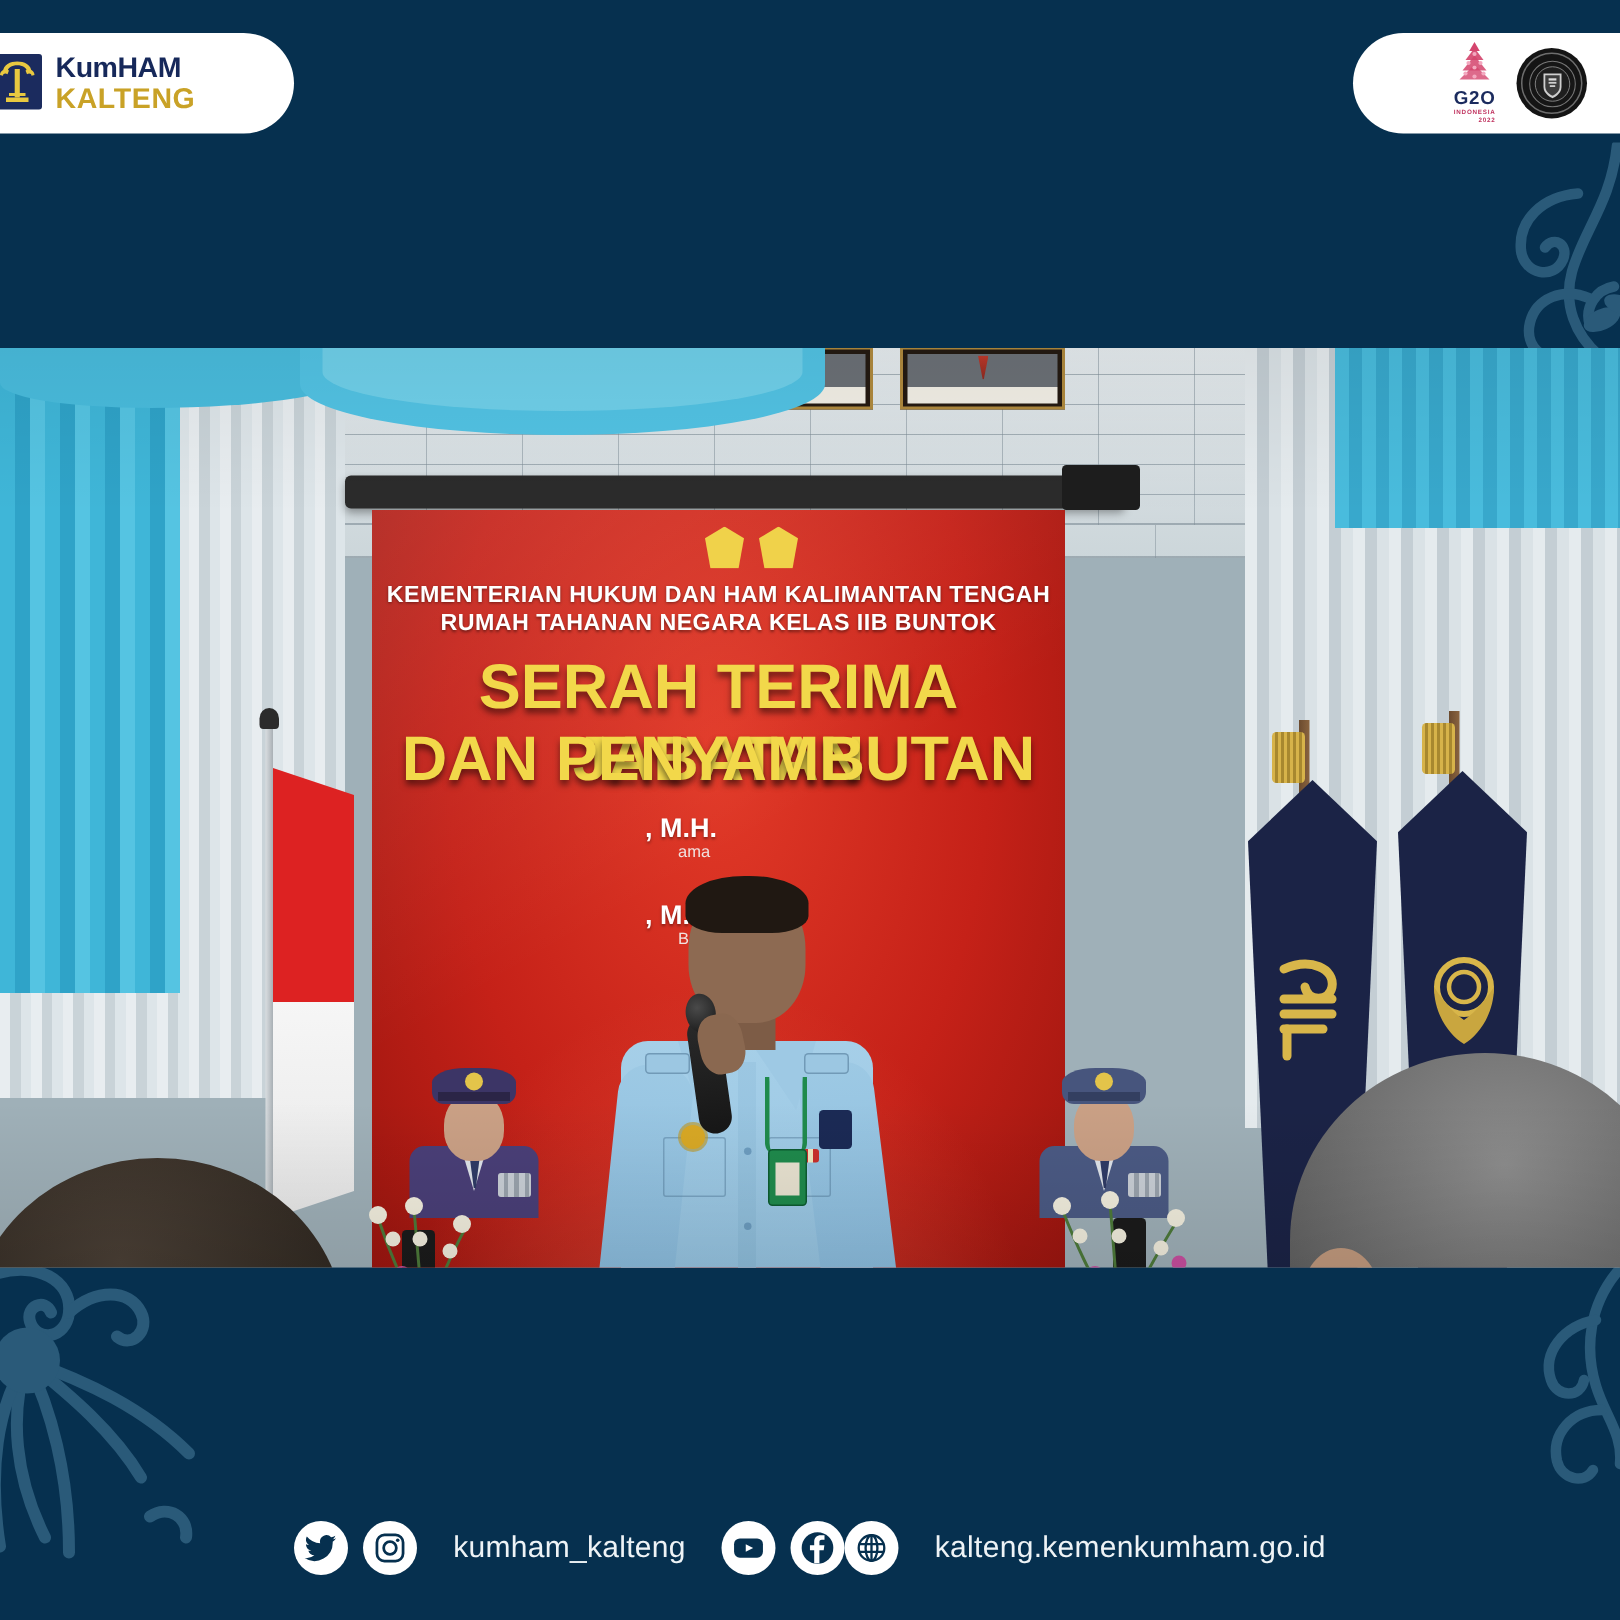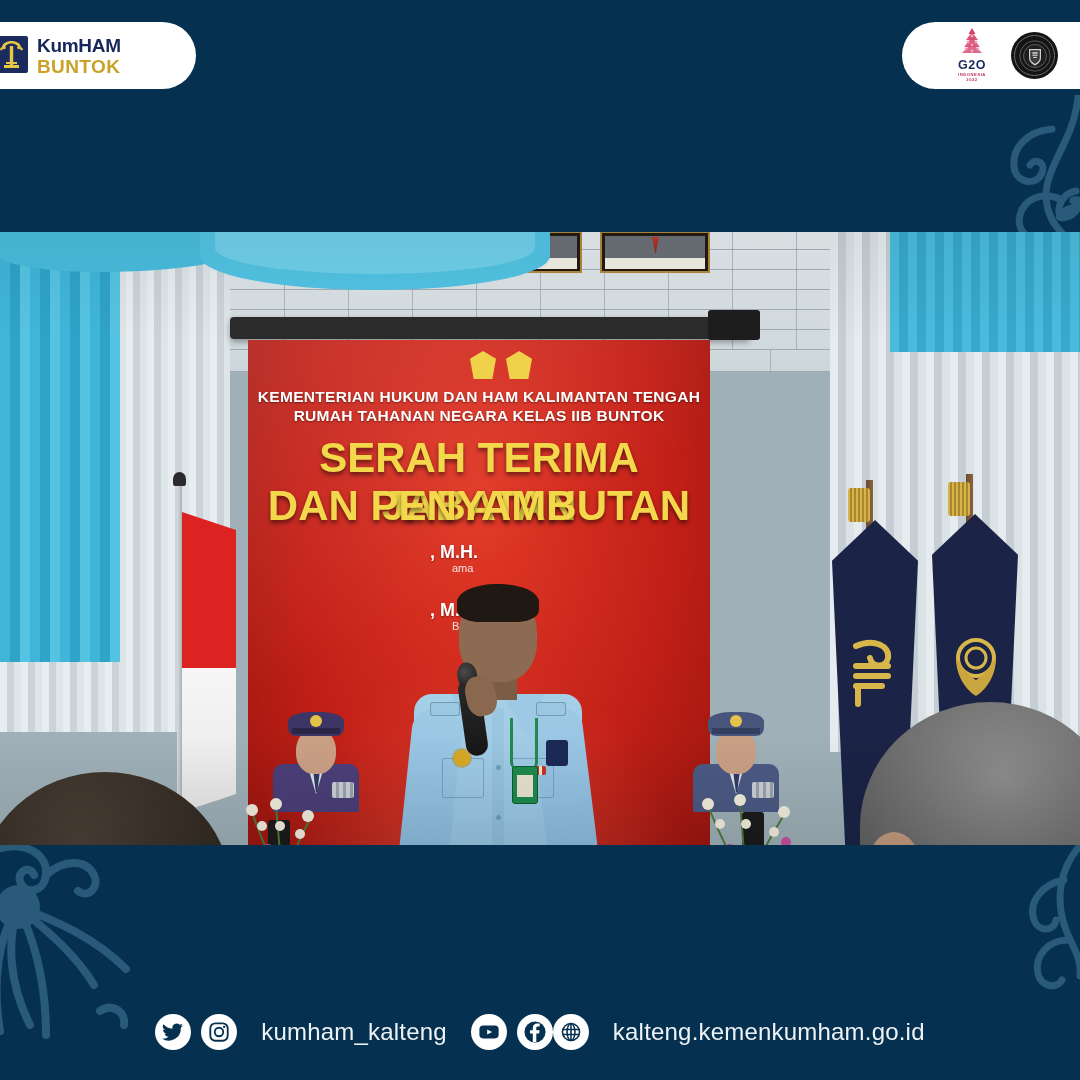--- a/index.html
+++ b/index.html
@@ -34,21 +34,21 @@
   .logo-words{display:flex;flex-direction:column;line-height:1;}
   .logo-l1{font-size:19px;font-weight:bold;color:#16285a;letter-spacing:-.3px;}
   .logo-l2{font-size:19px;font-weight:bold;color:#c9a227;letter-spacing:.4px;margin-top:2px;}
 
   .badge-pill{
     position:absolute;right:-38px;top:22px;width:216px;height:67px;
     background:#ffffff;border-radius:34px 0 0 34px;
     display:flex;align-items:center;justify-content:flex-start;gap:14px;
     padding-left:45px;z-index:4;
   }
-  .g20{display:flex;flex-direction:column;align-items:center;width:50px;}
+  .g20{display:flex;flex-direction:column;align-items:flex-end;width:50px;}
   .g20-txt{font-size:12.5px;font-weight:bold;color:#1b2b5e;letter-spacing:.5px;line-height:1;margin-top:1px;}
   .g20-sub{font-size:4.2px;font-weight:bold;color:#c0335f;letter-spacing:.5px;line-height:1.35;text-align:center;}
   .seal{width:47px;height:47px;border-radius:50%;background:#141414;position:relative;
         display:flex;align-items:center;justify-content:center;flex:0 0 auto;}
   .seal::before{content:"";position:absolute;inset:3px;border-radius:50%;border:1px solid #6d6d6d;}
 
   
   .photo{
     position:absolute;left:0;top:232px;width:1080px;height:613px;
     overflow:hidden;z-index:2;background:#9fb0b8;
@@ -225,21 +225,21 @@
   .photo-grain{position:absolute;inset:0;z-index:7;
      background:linear-gradient(180deg,rgba(0,0,0,.06) 0%,rgba(0,0,0,0) 18%,rgba(0,0,0,0) 82%,rgba(0,0,0,.10) 100%);}
 
   
   .footer{position:absolute;left:0;bottom:0;width:1080px;height:96px;z-index:5;
      display:flex;align-items:center;justify-content:center;gap:0;}
   .f-group{display:flex;align-items:center;}
   .f-icon{width:36px;height:36px;border-radius:50%;background:#ffffff;
      display:flex;align-items:center;justify-content:center;flex:0 0 auto;margin-right:10px;}
   .f-icon:last-of-type{margin-right:0;}
-  .f-text{color:#eef3f6;font-size:24px;letter-spacing:.2px;margin:0 24px 0 14px;white-space:nowrap;}
+  .f-text{color:#eef3f6;font-size:20px;letter-spacing:.2px;margin:0 24px 0 14px;white-space:nowrap;}
   .f-text.last{margin-right:0;}
 </style>
 </head>
 <body>
 
 <div class="ornament-layer">
   <svg id="orn-tr" width="130" height="150" viewBox="0 0 130 150">
     <g fill="none" stroke="#2a5a79" stroke-width="7" stroke-linecap="round">
       <path d="M122 2 C118 40 100 58 92 86 C86 108 94 128 110 142"></path>
       <path d="M96 34 C72 36 56 52 58 72 C60 88 80 92 86 78 C90 68 80 62 74 70"></path>
@@ -284,21 +284,21 @@
           <path d="M4 9 C4 4 9 2 13.5 2 C18 2 23 4 23 9 L20 9 C20 6 17 4.5 13.5 4.5 C10 4.5 7 6 7 9 Z" fill="#e8c840"></path>
           <path d="M2 11 C2 8 5.5 6.5 8 8 L7 10.5 C5.5 9.6 4 10.2 4 11.5 Z" fill="#e8c840"></path>
           <path d="M25 11 C25 8 21.5 6.5 19 8 L20 10.5 C21.5 9.6 23 10.2 23 11.5 Z" fill="#e8c840"></path>
           <rect x="11.8" y="7" width="3.4" height="19" fill="#e8c840"></rect>
           <rect x="6" y="26" width="15" height="3" fill="#e8c840"></rect>
           <rect x="8" y="23" width="11" height="2" fill="#e8c840"></rect>
         </svg>
       </div>
       <div class="logo-words">
         <div class="logo-l1">KumHAM</div>
-        <div class="logo-l2">BUNTOK</div>
+        <div class="logo-l2">KALTENG</div>
       </div>
     </div>
   </div>
 
   <div class="badge-pill">
     <div class="g20">
       <svg width="28" height="30" viewBox="0 0 28 30">
         <g fill="#d4456e">
           <path d="M14 0 L17.5 6 L10.5 6 Z"></path>
           <path d="M14 4 L20 12 L8 12 Z" opacity=".92"></path>

